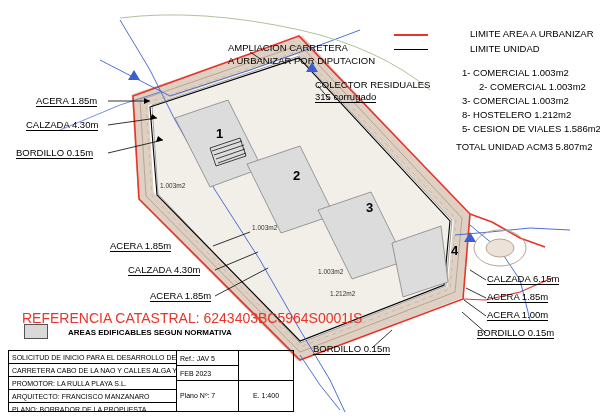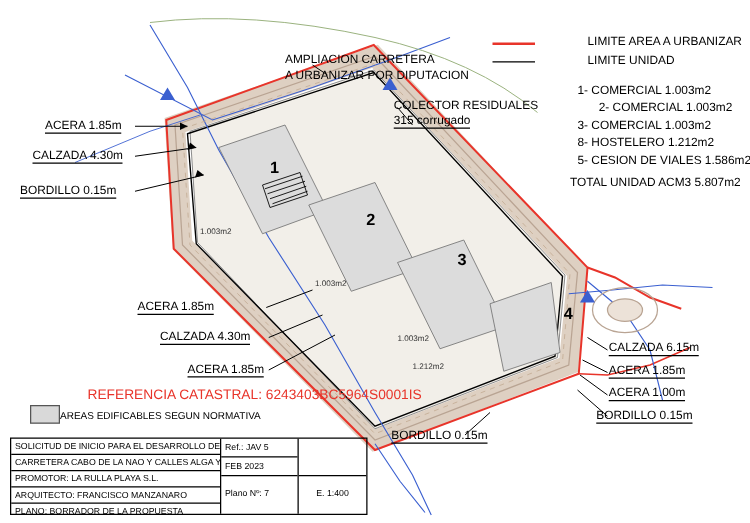--- a/index.html
+++ b/index.html
@@ -147,24 +147,24 @@
 <div class="num" style="left:216px;top:126px;">1</div>
 <div class="num" style="left:293px;top:168px;">2</div>
 <div class="num" style="left:366px;top:200px;">3</div>
 <div class="num" style="left:451px;top:243px;">4</div>
 
 <div class="tiny" style="position:absolute;left:160px;top:182px;">1.003m2</div>
 <div class="tiny" style="position:absolute;left:252px;top:224px;">1.003m2</div>
 <div class="tiny" style="position:absolute;left:318px;top:268px;">1.003m2</div>
 <div class="tiny" style="position:absolute;left:330px;top:290px;">1.212m2</div>
 
-<div class="lbl red" style="left:22px;top:310px;font-size:11px;margin-left:48px;">REFERENCIA CATASTRAL: 6243403BC5964S0001IS</div>
+<div class="lbl red" style="left:22px;top:310px;font-size:14px;">REFERENCIA CATASTRAL: 6243403BC5964S0001IS</div>
 
 <div class="swatch" style="left:24px;top:324px;"></div>
-<div class="lbl" style="left:48px;top:328px;font-size:8px;">AREAS EDIFICABLES SEGUN NORMATIVA</div>
+<div class="lbl" style="left:68px;top:328px;font-size:8px;font-weight:bold;">AREAS EDIFICABLES SEGUN NORMATIVA</div>
 
 <div class="titleblock">
   <div class="tb-left">
     <div class="tb-row h13">SOLICITUD DE INICIO PARA EL DESARROLLO DE LA UA ACM3</div>
     <div class="tb-row h13">CARRETERA CABO DE LA NAO Y CALLES ALGA Y ORQUIDEA</div>
     <div class="tb-row h13">PROMOTOR: LA RULLA PLAYA S.L.</div>
     <div class="tb-row h13">ARQUITECTO: FRANCISCO MANZANARO</div>
     <div class="tb-row h13">PLANO: BORRADOR DE LA PROPUESTA</div>
   </div>
   <div class="tb-mid">

